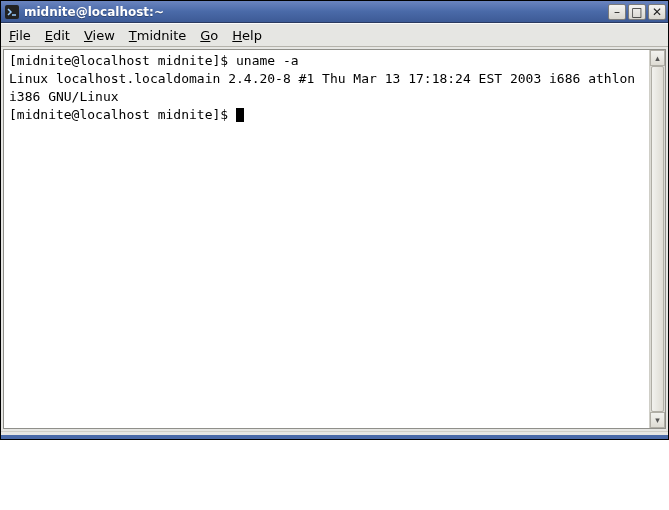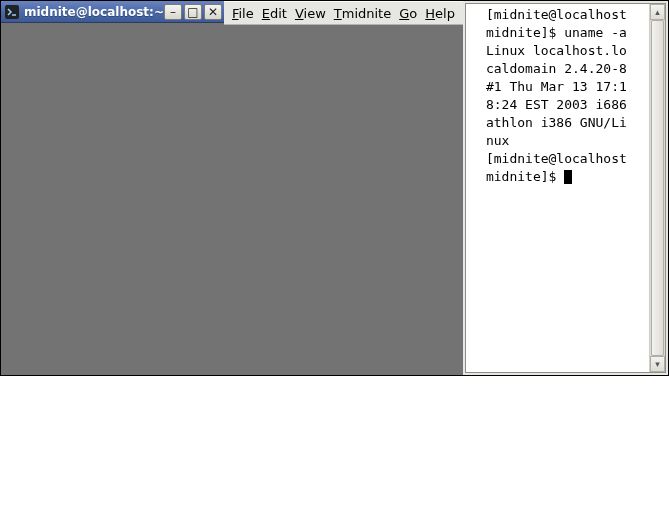--- a/index.html
+++ b/index.html
@@ -6,25 +6,25 @@
   body {
     width: 669px;
     height: 510px;
     background: #fff;
     font-family: "Luxi Sans", "DejaVu Sans", sans-serif;
     font-size: 12px;
     overflow: hidden;
   }
   .window {
     width: 669px;
-    height: 376px;
+    height: 440px;
     border: 1px solid #000;
     display: flex;
-    flex-direction: row;
-    background: #737373;
+    flex-direction: column;
+    background: #8b5cf6;
   }
   .titlebar {
     height: 22px;
     background: linear-gradient(to bottom, #6a84bf 0%, #4a6aa8 50%, #3d5a96 100%);
     display: flex;
     align-items: center;
     color: #fff;
     padding: 0 2px 0 3px;
     border-bottom: 1px solid #2a3a60;
   }
@@ -60,21 +60,21 @@
     color: #222;
   }
   .menubar {
     height: 24px;
     background: #e6e6e3;
     border-top: 1px solid #fafafa;
     border-bottom: 1px solid #b5b3ac;
     display: flex;
     align-items: center;
     padding: 0 8px;
-    gap: 8px;
+    gap: 14px;
   }
   .menu-item {
     font-size: 13px;
     color: #000;
   }
   .menu-underline {
     text-decoration: underline;
   }
   .content-area {
     flex: 1;
@@ -88,21 +88,21 @@
     border: 1px solid #8f8f8a;
     background: #fff;
   }
   .terminal {
     flex: 1;
     background: #fff;
     color: #000;
     font-family: "Luxi Mono","DejaVu Sans Mono","Courier New",monospace;
     font-size: 13px;
     line-height: 18px;
-    padding: 2px 20px;
+    padding: 2px 5px;
     white-space: pre-wrap;
     word-break: break-all;
     overflow: hidden;
   }
   .scrollbar {
     width: 16px;
     background: #e6e6e3;
     border-left: 1px solid #cfcec7;
     display: flex;
     flex-direction: column;

